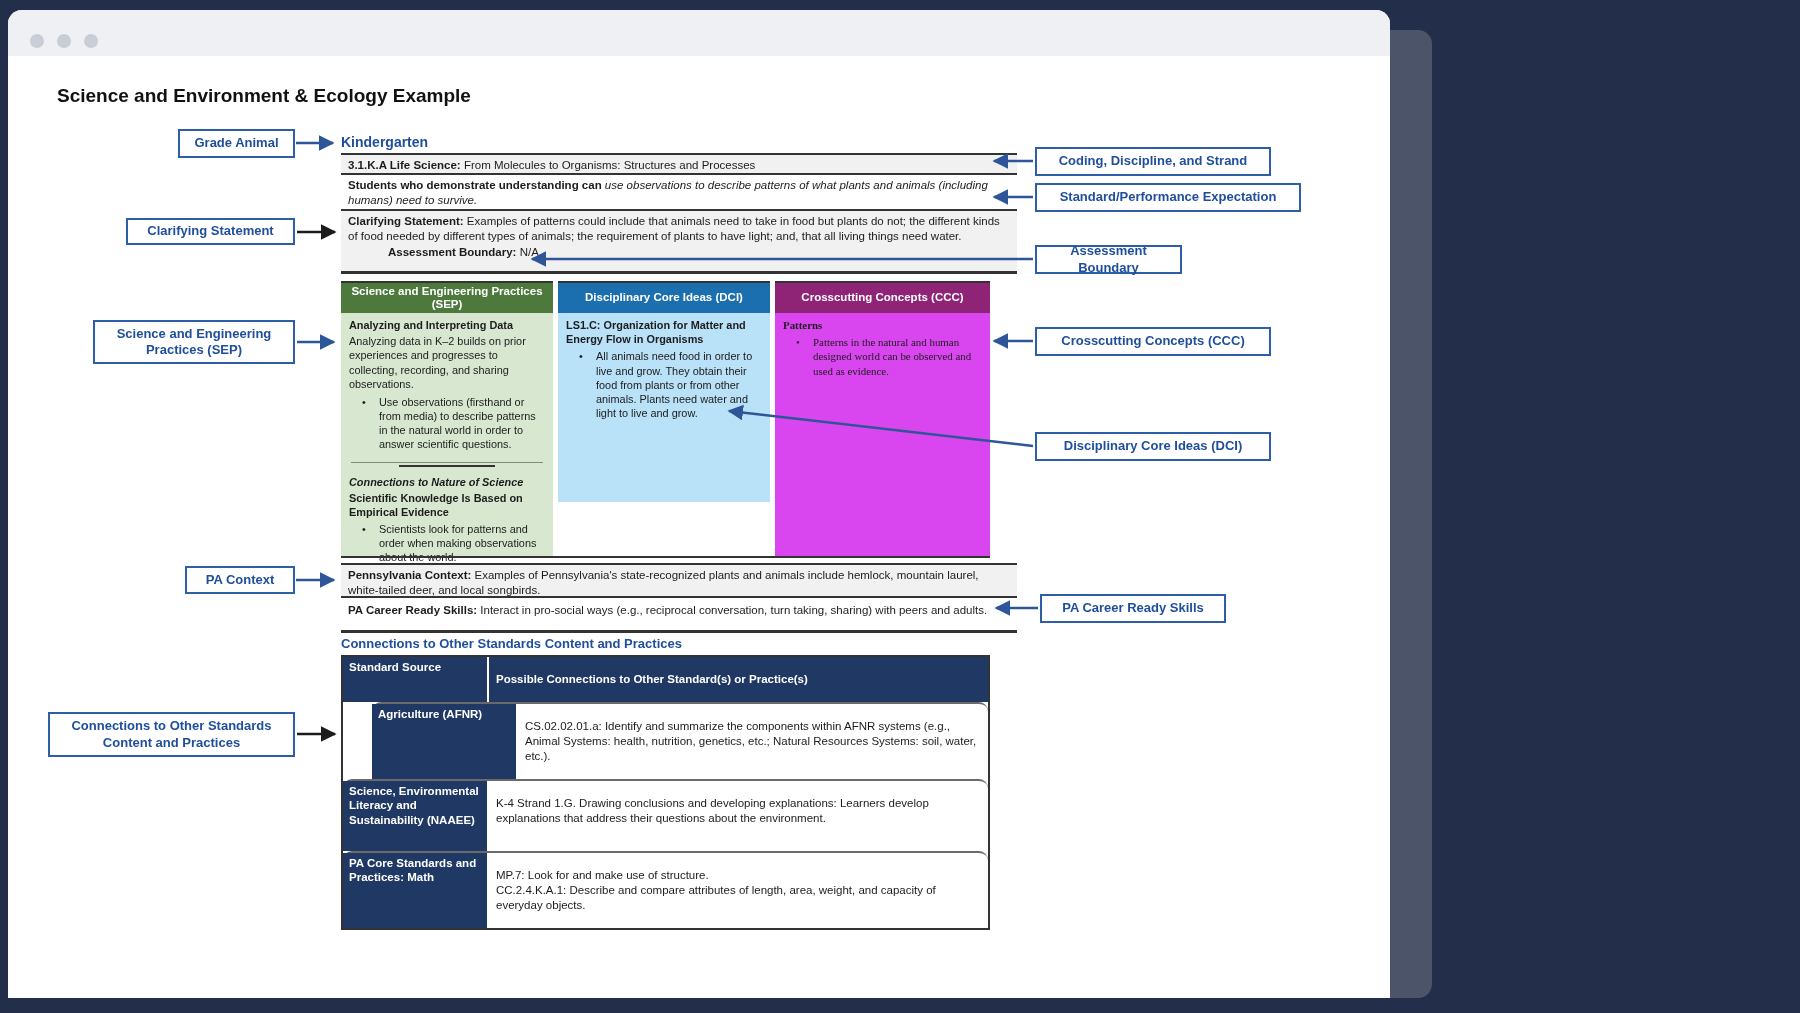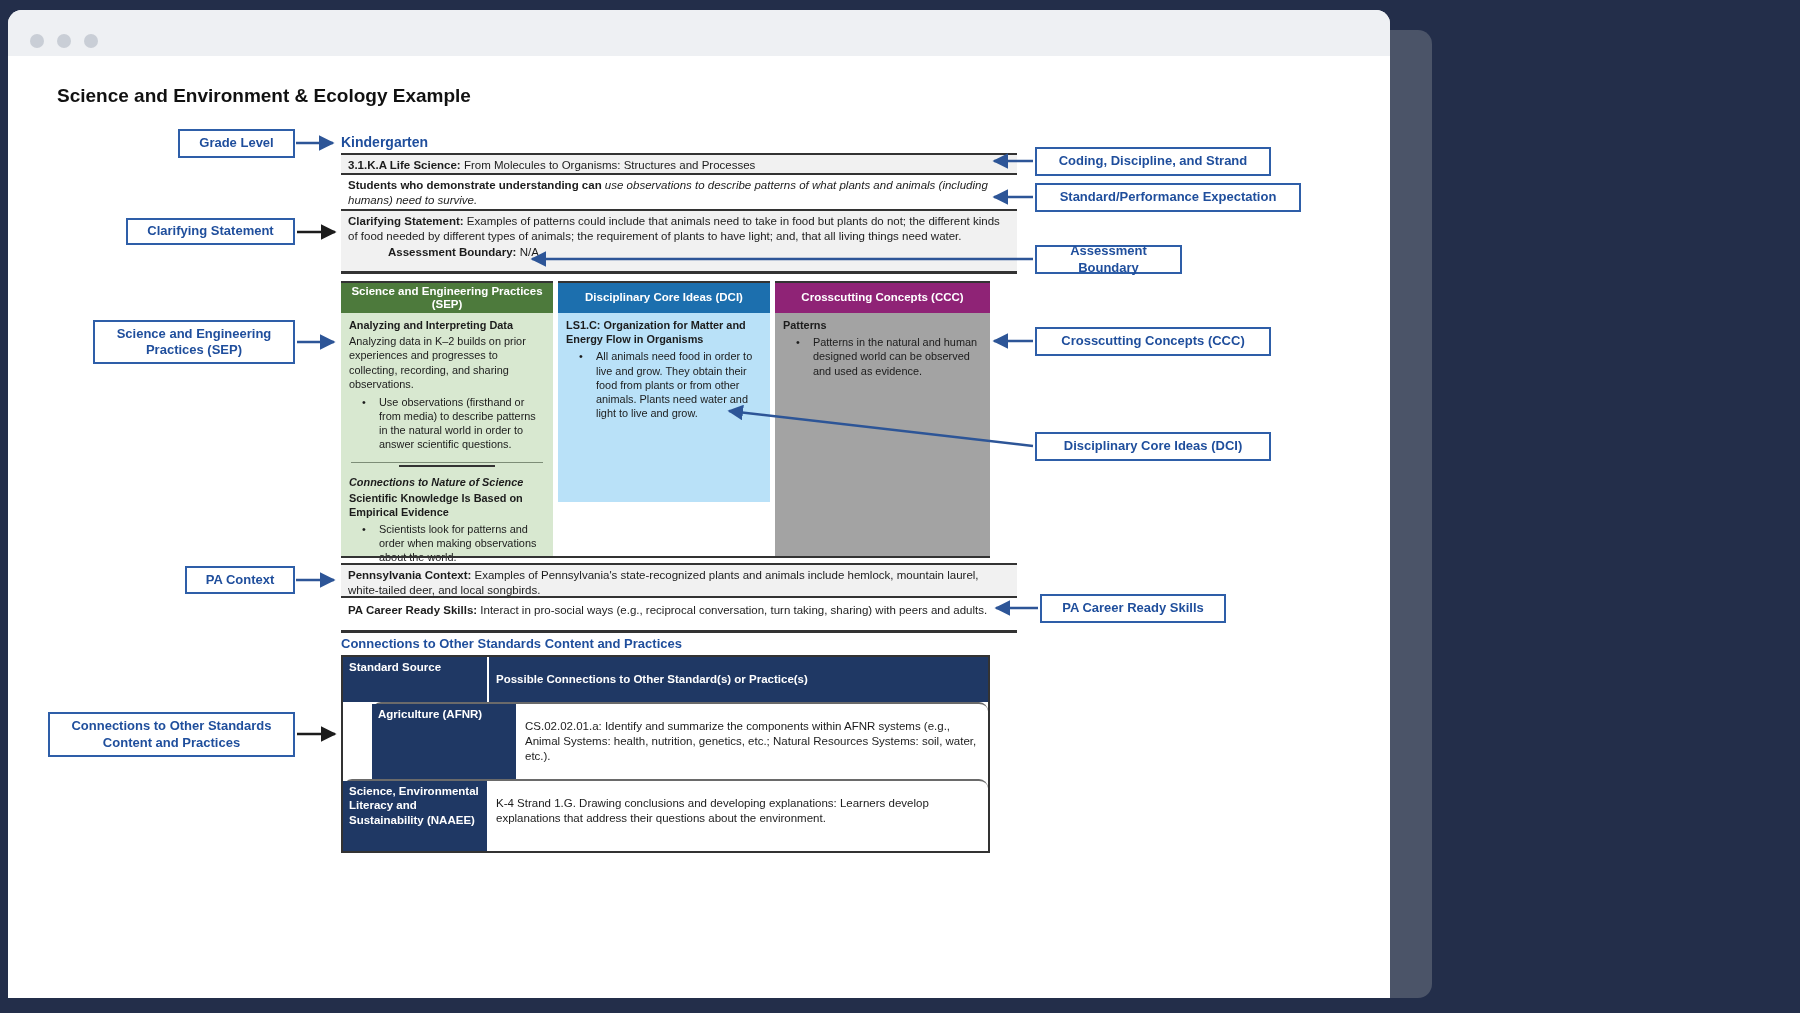--- a/index.html
+++ b/index.html
@@ -24,21 +24,21 @@
   .i{font-style:italic;}
   .grade-label{position:absolute;left:341px;top:134px;font-size:14px;font-weight:bold;color:#1f4e9c;}
 
   
   .col{position:absolute;box-sizing:border-box;}
   .col-header{height:32px;display:flex;align-items:center;justify-content:center;text-align:center;
               color:#fff;font-weight:bold;font-size:11.5px;line-height:1.15;border-top:2px solid #333;box-sizing:border-box;padding:0 6px;}
   .col-body{position:absolute;left:0;top:32px;width:100%;box-sizing:border-box;font-size:10.9px;line-height:1.3;color:#1c1c1c;padding:5px 8px;}
   .sep-h{background:#4d7a3c;}  .sep-b{background:#d8e8d0;}
   .dci-h{background:#1c6fae;}  .dci-b{background:#b9e1f8;}
-  .ccc-h{background:#8f2376;}  .ccc-b{background:#a3a3a3;}
+  .ccc-h{background:#8f2376;}  .ccc-b{background:#d946ef;font-family:Liberation Serif, serif;}
   .col-title{font-weight:bold;margin-bottom:2px;}
   .col-para{margin-bottom:4px;}
   .bullet{display:flex;margin:3px 0;}
   .bullet .bt{flex:1;}
   .bullet::before{content:"\2022";width:30px;text-align:center;flex:0 0 30px;}
   .sep-hr{border-top:1px solid #7d8d77;margin:10px 2px 2px 2px;}
   .sep-hr-short{width:96px;border-top:2px solid #333;margin:2px auto 8px auto;}
 
   .hline{position:absolute;left:341px;width:649px;border-top:2px solid #333;}
 
@@ -145,23 +145,28 @@
       <div class="bt-right">Possible Connections to Other Standard(s) or Practice(s)</div>
     </div>
     <div class="btrow" style="min-height:48px;margin-left:29px;">
       <div class="bt-left">Agriculture (AFNR)</div>
       <div class="bt-right">CS.02.02.01.a: Identify and summarize the components within AFNR systems (e.g., Animal Systems: health, nutrition, genetics, etc.; Natural Resources Systems: soil, water, etc.).</div>
     </div>
     <div class="btrow" style="min-height:70px;">
       <div class="bt-left">Science, Environmental Literacy and Sustainability (NAAEE)</div>
       <div class="bt-right">K-4 Strand 1.G. Drawing conclusions and developing explanations: Learners develop explanations that address their questions about the environment.</div>
     </div>
+    <div class="btrow" style="min-height:50px;">
+      <div class="bt-left">PA Core Standards and Practices: Math</div>
+      <div class="bt-right">MP.7: Look for and make use of structure.
+CC.2.4.K.A.1: Describe and compare attributes of length, area, weight, and capacity of everyday objects.</div>
+    </div>
   </div>
 
-  <div class="callout" style="left:178px;top:129px;width:117px;height:29px;">Grade Level</div>
+  <div class="callout" style="left:178px;top:129px;width:117px;height:29px;">Grade Animal</div>
   <div class="callout" style="left:126px;top:218px;width:169px;height:27px;">Clarifying Statement</div>
   <div class="callout" style="left:93px;top:320px;width:202px;height:44px;">Science and Engineering Practices (SEP)</div>
   <div class="callout" style="left:185px;top:566px;width:110px;height:28px;">PA Context</div>
   <div class="callout" style="left:48px;top:712px;width:247px;height:45px;">Connections to Other Standards Content and Practices</div>
   <div class="callout" style="left:1035px;top:147px;width:236px;height:29px;">Coding, Discipline, and Strand</div>
   <div class="callout" style="left:1035px;top:183px;width:266px;height:29px;">Standard/Performance Expectation</div>
   <div class="callout" style="left:1035px;top:245px;width:147px;height:29px;">Assessment Boundary</div>
   <div class="callout" style="left:1035px;top:327px;width:236px;height:29px;">Crosscutting Concepts (CCC)</div>
   <div class="callout" style="left:1035px;top:432px;width:236px;height:29px;">Disciplinary Core Ideas (DCI)</div>
   <div class="callout" style="left:1040px;top:594px;width:186px;height:29px;">PA Career Ready Skills</div>

